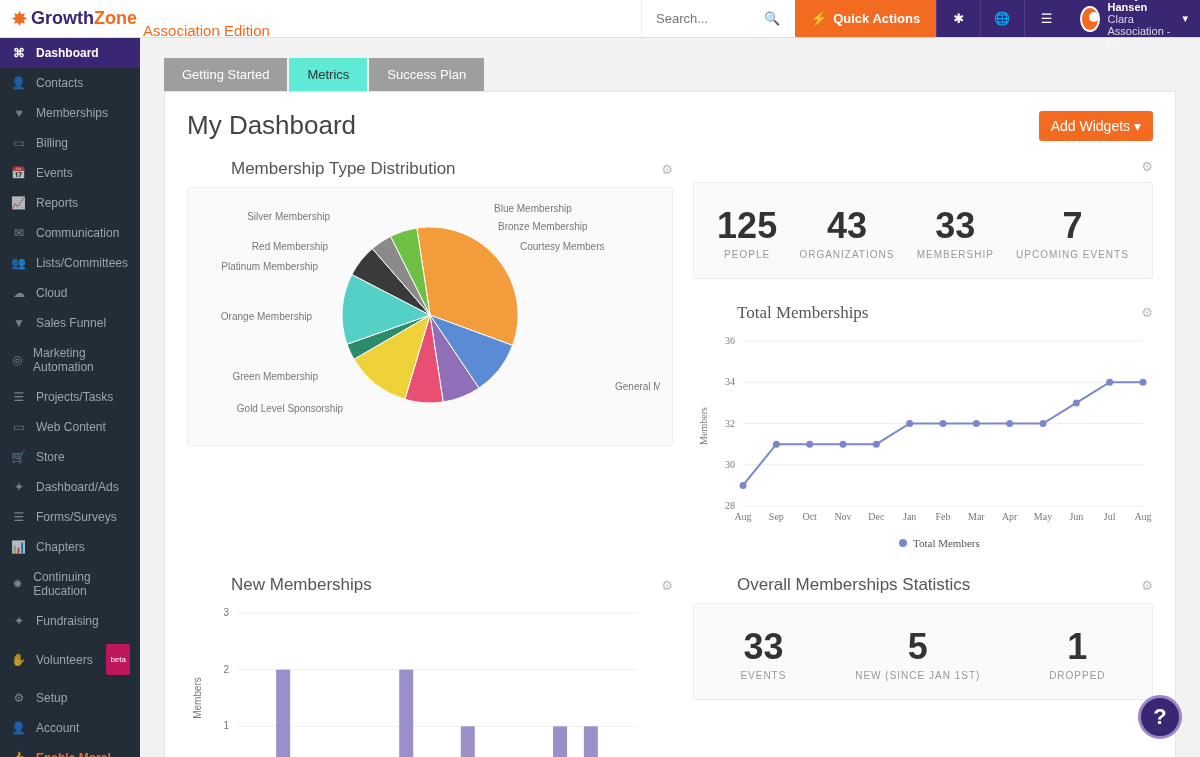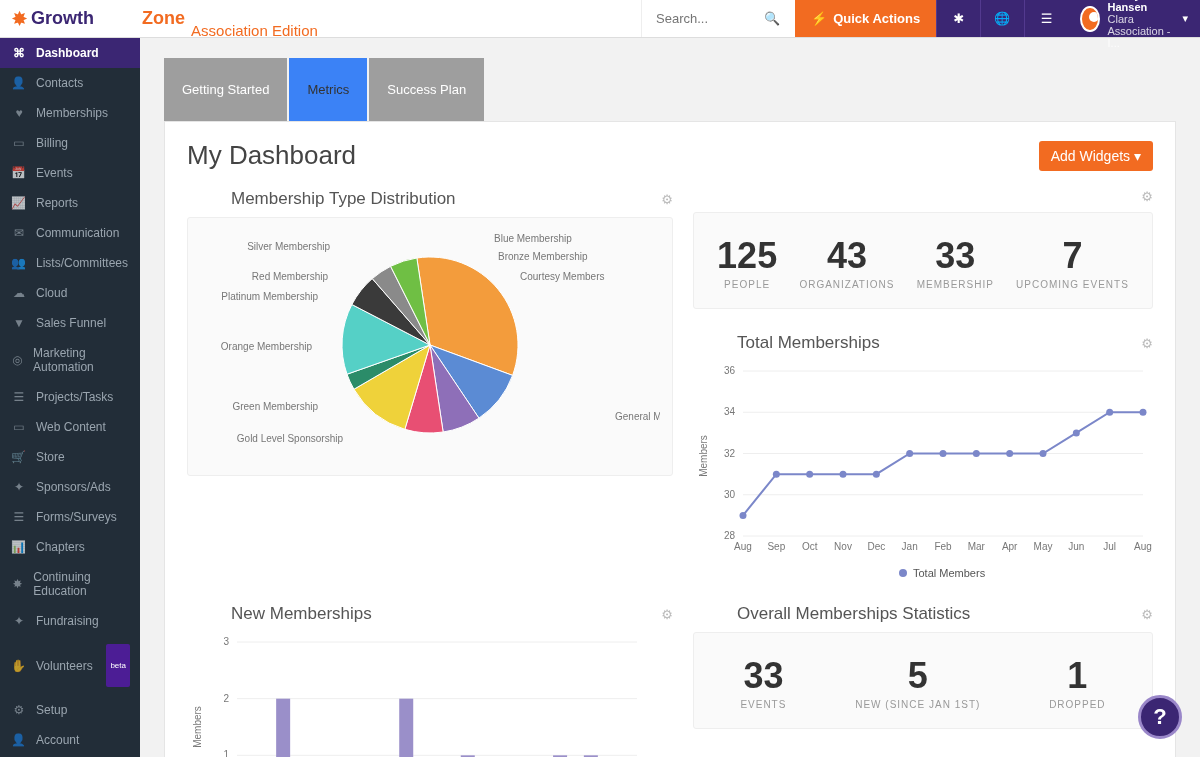--- a/index.html
+++ b/index.html
@@ -1,47 +1,47 @@
 <!DOCTYPE html>
 <html><head>
 <meta charset="utf-8">
 <style>
   * { box-sizing: border-box; margin: 0; padding: 0; }
   body { font-family: "Helvetica Neue", Arial, sans-serif; font-size: 13px; color: #333; background: #f2f2f2; width: 1200px; }
   
   .header { display: flex; height: 38px; background: #fff; border-bottom: 1px solid #ddd; }
   .logo { display: flex; align-items: center; padding: 0 12px; width: 641px; font-weight: bold; font-size: 18px; }
   .logo .g { color: #3b2673; }
-  .logo .z { color: #f26b21; margin-left: 48px; }
+  .logo .z { color: #f26b21; }
   .logo .sub { color: #f26b21; font-size: 15px; font-weight: normal; margin-left: 6px; margin-top: 24px; }
   .search { display: flex; align-items: center; width: 154px; border-left: 1px solid #eee; padding: 0 14px; color: #aaa; gap: 17px; }
   .search input { border: none; outline: none; width: 100%; font-size: 13px; color: #555; }
   .search-icon { margin-left: auto; color: #999; }
   .qa { background: #f26b21; color: #fff; display: flex; align-items: center; padding: 0 16px; font-weight: 600; font-size: 13px; }
   .hicon { width: 44px; display: flex; align-items: center; justify-content: center; background: #3b2673; color: #fff; border-left: 1px solid #533a8f; }
   .user { display: flex; align-items: center; background: #3b2673; color: #fff; padding: 0 12px; flex: 1; font-size: 11px; }
   .avatar { width: 26px; height: 26px; border-radius: 50%; background: #f26b21; border:2px solid #fff; margin-right: 8px; position:relative; overflow:hidden;}
   .avatar::after{content:"";position:absolute;top:4px;left:7px;width:10px;height:10px;border-radius:50%;background:#fff;}
   .user-name { font-weight: bold; }
   .user-org { opacity: 0.8; }
   .caret { margin-left: auto; }
   
   .layout { display: flex; }
   .sidebar { width: 156px; background: #222d38; color: #9aa5af; min-height: 719px; }
   .side-item { display: flex; align-items: center; padding: 8px 10px; font-size: 12px; cursor: pointer; }
   .side-item.active { background: #3b2673; color: #fff; font-weight: bold; }
   .side-item .sicon { width: 18px; margin-right: 8px; text-align: center; opacity: 0.7; }
   .side-item.active .sicon { opacity: 1; }
   .side-item.enable { color: #f26b21; font-weight: bold; }
-  .beta { background: #4c1d95; color: #fff; font-size: 8px; padding: 17px 4px; border-radius: 2px; margin-left: auto; }
+  .beta { background: #be185d; color: #fff; font-size: 8px; padding: 11px 4px; border-radius: 2px; margin-left: auto; }
   
   .main { flex: 1; padding: 20px 24px; }
   .tabs { display: flex; }
-  .tab { background: #9e9e9e; color: #fff; padding: 24px 18px; font-size: 13px; margin-right: 2px; cursor: pointer; }
-  .tab.active { background: #3b82f6; color: #333; }
+  .tab { background: #9e9e9e; color: #fff; padding: 9px 18px; font-size: 13px; margin-right: 2px; cursor: pointer; }
+  .tab.active { background: #5eead4; color: #333; }
   .page { background: #fff; padding: 18px 22px 40px 22px; border: 1px solid #e5e5e5; }
   .page-head { display: flex; align-items: center; margin-bottom: 18px; }
   .page-title { font-size: 26px; font-weight: 300; color: #444; }
   .add-btn { margin-left: auto; background: #f26b21; color: #fff; padding: 7px 12px; border-radius: 3px; font-size: 14px; cursor: pointer; }
   .grid { display: grid; grid-template-columns: 1fr 1fr; gap: 20px; }
   .card-title-row { display: flex; align-items: center; margin-bottom: 8px; margin-left: 44px; }
   .card-title { font-size: 17px; font-weight: 400; color: #555; }
   .gear { margin-left: auto; color: #bbb; cursor: pointer; }
   .card-body { background: #fafafa; border: 1px solid #eee; border-radius: 3px; padding: 12px; }
   
@@ -140,21 +140,21 @@
       <div class="side-item">
         <span class="sicon">▭</span>
         <span>Web Content</span>
       </div>
       <div class="side-item">
         <span class="sicon">🛒</span>
         <span>Store</span>
       </div>
       <div class="side-item">
         <span class="sicon">✦</span>
-        <span>Sponsors/Ads</span>
+        <span>Dashboard/Ads</span>
       </div>
       <div class="side-item">
         <span class="sicon">☰</span>
         <span>Forms/Surveys</span>
       </div>
       <div class="side-item">
         <span class="sicon">📊</span>
         <span>Chapters</span>
       </div>
       <div class="side-item">
@@ -252,21 +252,21 @@
                     <div class="stat-lab">MEMBERSHIP</div>
                   </div>
                   <div class="stat">
                     <div class="stat-val">7</div>
                     <div class="stat-lab">UPCOMING EVENTS</div>
                   </div>
                 </div>
             </div>
           </div>
 
-          <div style="margin-top:24px;">
+          <div style="margin-top:24px;font-family:Liberation Serif, serif;">
             <div class="card-title-row">
               <div class="card-title">Total Memberships</div>
               <span class="gear">⚙</span>
             </div>
             <div class="card-body" style="background:#fff;border:none;padding:0;">
               <svg id="line-svg" width="460" height="220">
                   <line x1="50" y1="175" x2="450" y2="175" stroke="#eee"></line>
                   <text x="42" y="178" text-anchor="end" class="axis">28</text>
                   <line x1="50" y1="133.75" x2="450" y2="133.75" stroke="#eee"></line>
                   <text x="42" y="136.75" text-anchor="end" class="axis">30</text>

